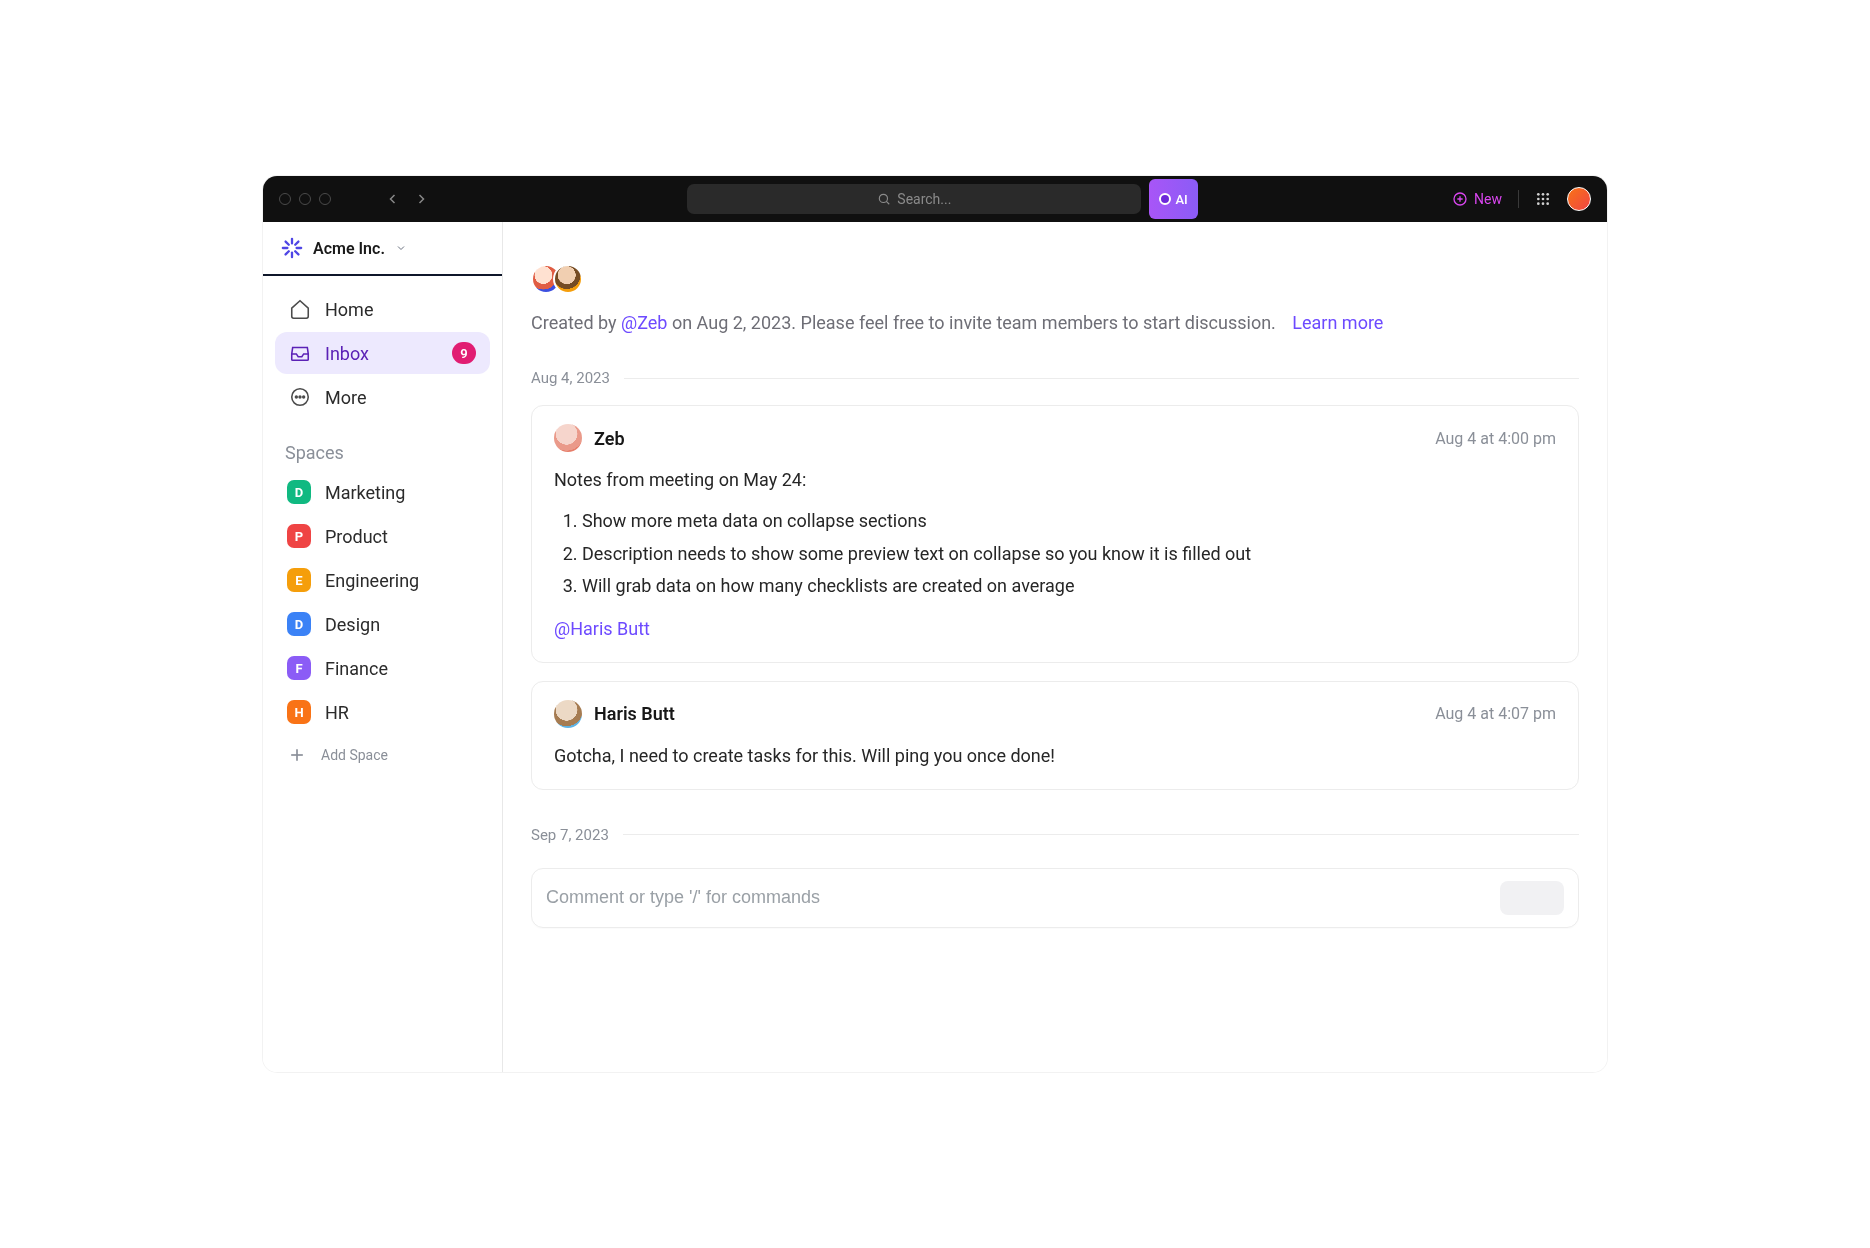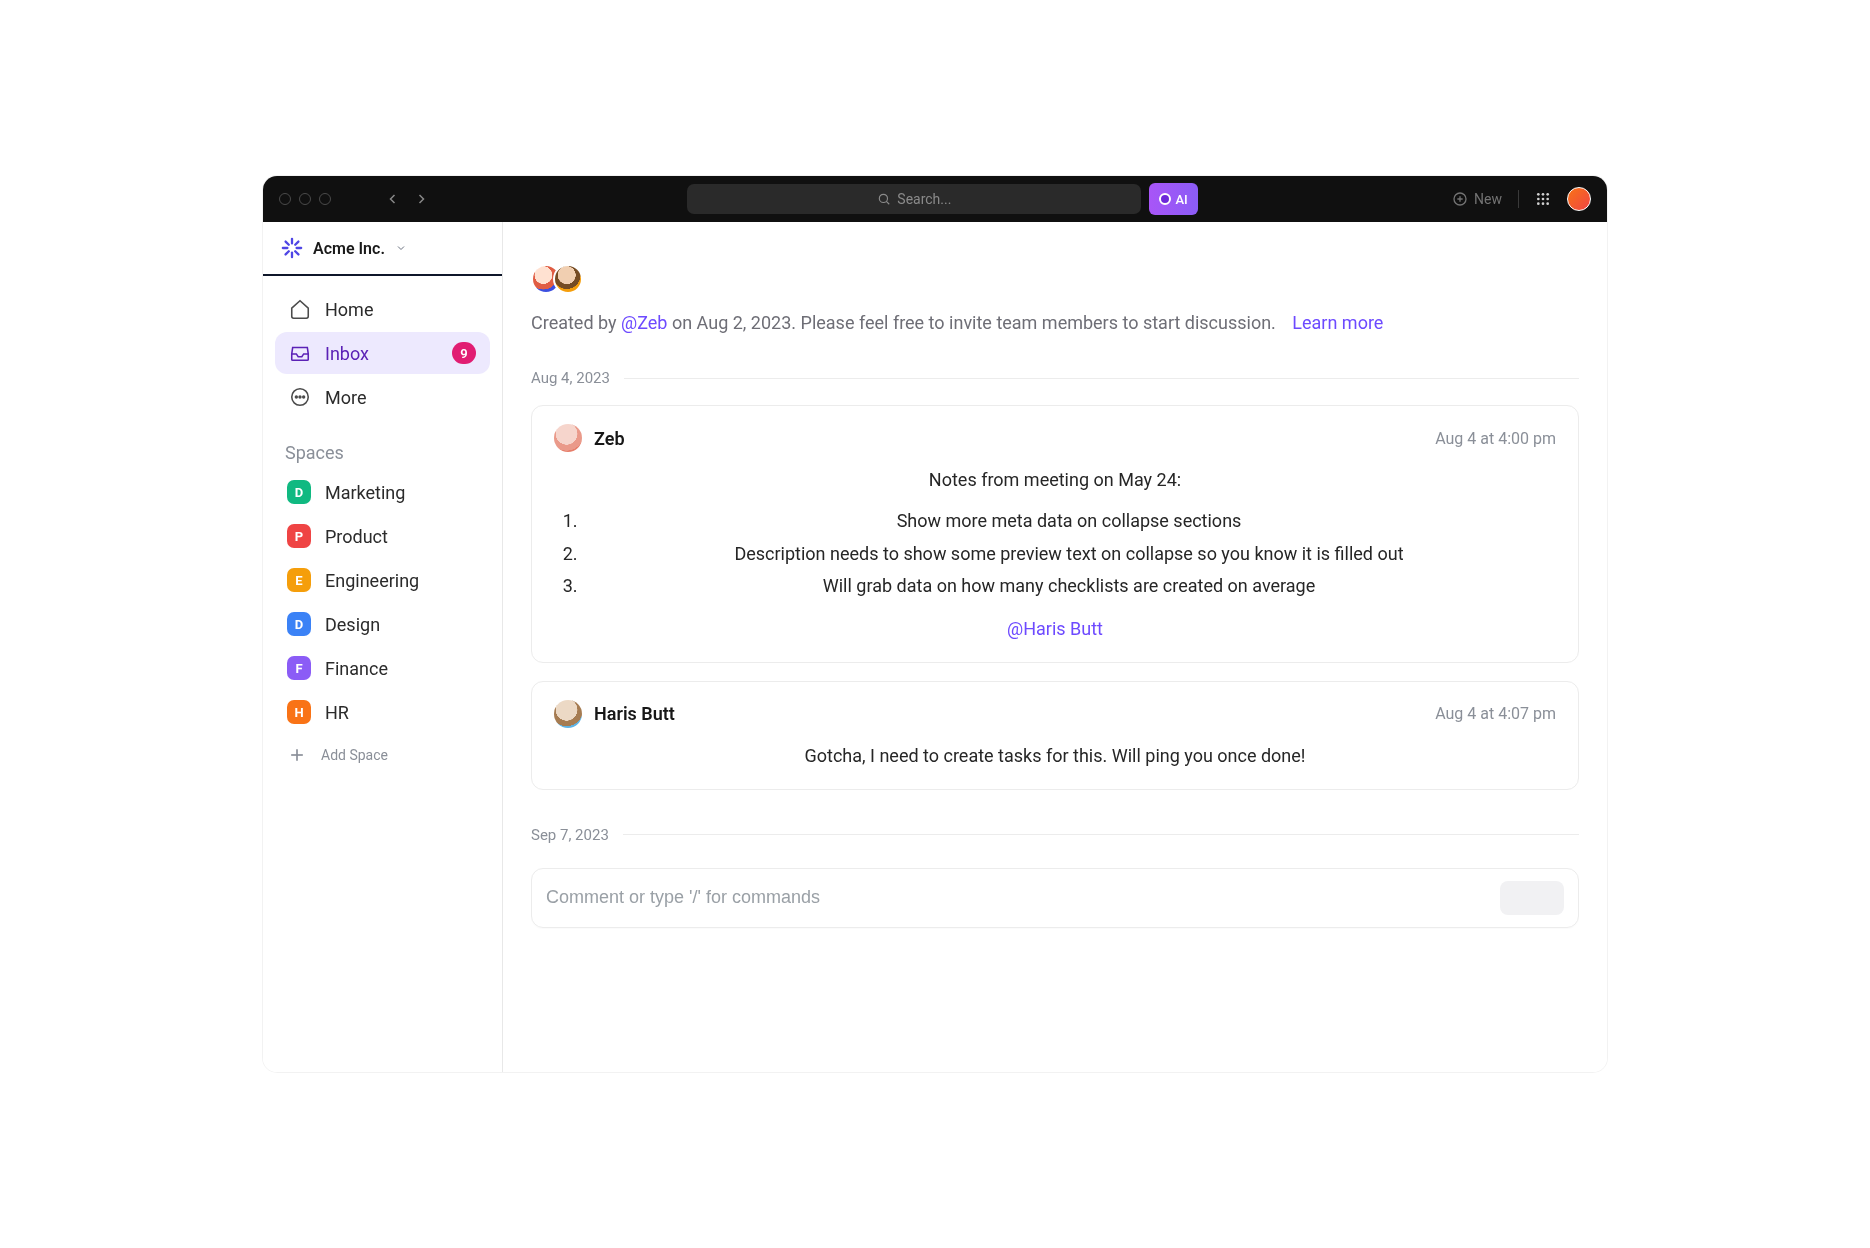--- a/index.html
+++ b/index.html
@@ -45,29 +45,29 @@
     .nav-arrow svg { width: 12px; height: 12px; }
     .titlebar-center { flex: 1; display: flex; justify-content: center; gap: 8px; align-items: center;}
     .search-box {
       background: #2a2a2a; border-radius: 7px; height: 30px; width: 454px;
       display: flex; align-items: center; justify-content: center; gap: 6px; color: #8a8a8a;
       font-size: 14px;
     }
     .search-box svg { width: 14px; height: 14px; }
     .ai-pill {
       background: linear-gradient(90deg, #a855f7, #8b5cf6);
-      color: #fff; height: 32px; border-radius: 6px; padding: 0 10px;
+      color: #fff; height: 40px; border-radius: 6px; padding: 0 10px;
       display: flex; align-items: center; gap: 4px; font-size: 13px; font-weight: 500;
     }
     .ai-pill .dot {
       width: 12px; height: 12px; border-radius: 50%;
       background: #6d28d9; border: 2px solid #fff;
     }
     .titlebar-right { display: flex; align-items: center; gap: 16px; }
-    .new-btn { display: flex; align-items: center; gap: 6px; color: #737373; font-size: 14px; cursor: pointer; }
+    .new-btn { display: flex; align-items: center; gap: 6px; color: #d946ef; font-size: 14px; cursor: pointer; }
     .titlebar-divider { width: 1px; height: 18px; background: #3a3a3a; }
     .apps-grid { display: flex; align-items: center; justify-content: center; cursor: pointer; }
     .avatar-top {
       width: 24px; height: 24px; border-radius: 50%;
       background: linear-gradient(135deg, #f97316, #ef4444);
       border: 1px solid #fff;
     }
     
     .main { flex: 1; display: flex; overflow: hidden; }
     .sidebar {
@@ -125,21 +125,21 @@
     .date-divider .line { flex: 1; height: 1px; background: #ececec; }
     .message-card {
       border: 1px solid #ececec; border-radius: 12px; padding: 18px 22px; margin-top: 18px;
     }
     .msg-header { display: flex; align-items: center; gap: 12px; }
     .msg-avatar { width: 28px; height: 28px; border-radius: 50%; }
     .av-zeb { background: radial-gradient(circle at 45% 35%, #f6d5cc 0 45%, #ea9a8a 46% 70%, #e67e6a 71% 100%); }
     .av-haris { background: radial-gradient(circle at 45% 35%, #ecd9c5 0 45%, #a67c52 46% 68%, #5eb3e4 69% 100%); }
     .msg-author { font-weight: 600; font-size: 18px; color: #171717; }
     .msg-time { margin-left: auto; color: #8a8f98; font-size: 16px; }
-    .msg-body { margin-top: 14px; font-size: 18px; color: #262626; line-height: 1.6; text-align: center; }
+    .msg-body { margin-top: 14px; font-size: 18px; color: #262626; line-height: 1.6; }
     .msg-body ol { margin: 10px 0 0 28px; }
     .msg-body ol li { padding: 2px 0; }
     .msg-mention { color: #6d4aff; margin-top: 12px; display: inline-block; }
     .comment-input {
       border: 1px solid #ececec; border-radius: 12px; margin-top: 24px;
       display: flex; align-items: center; padding: 12px 14px; gap: 12px;
       box-shadow: 0 1px 1px rgba(0,0,0,0.02);
     }
     .comment-input input {
       flex: 1; border: none; outline: none; font-size: 18px; color: #444;

